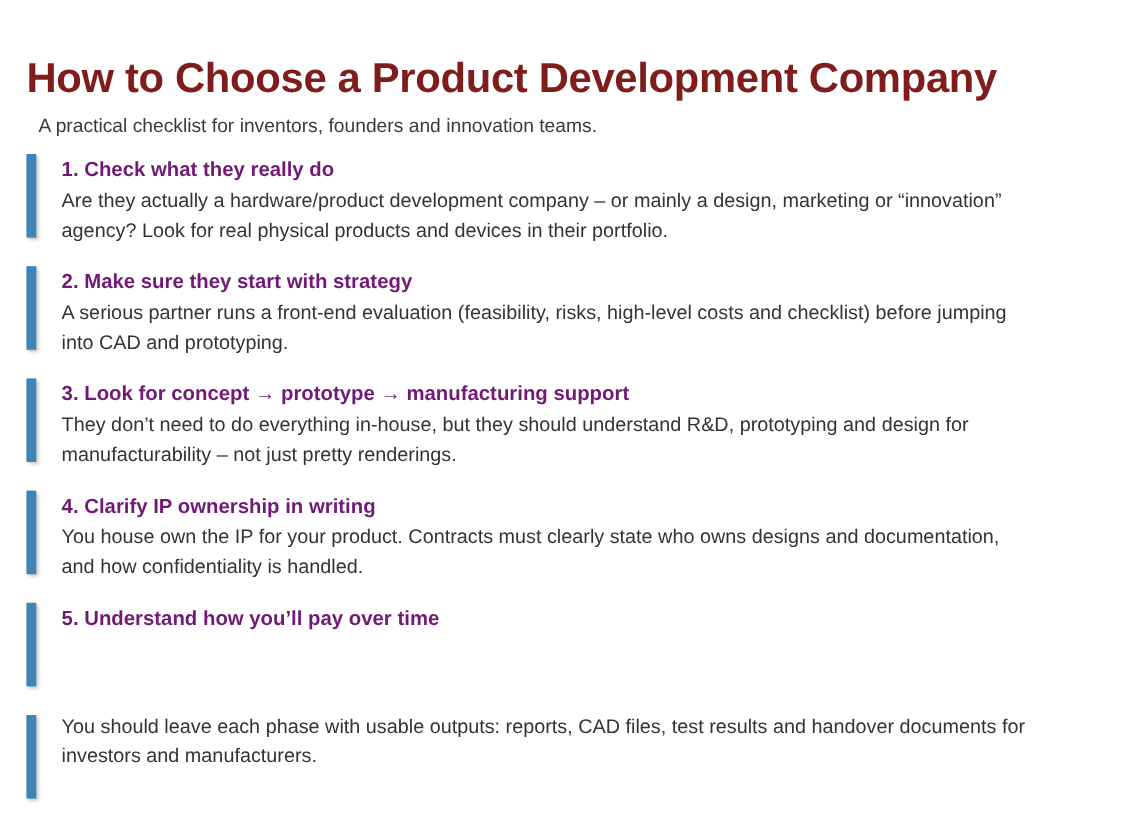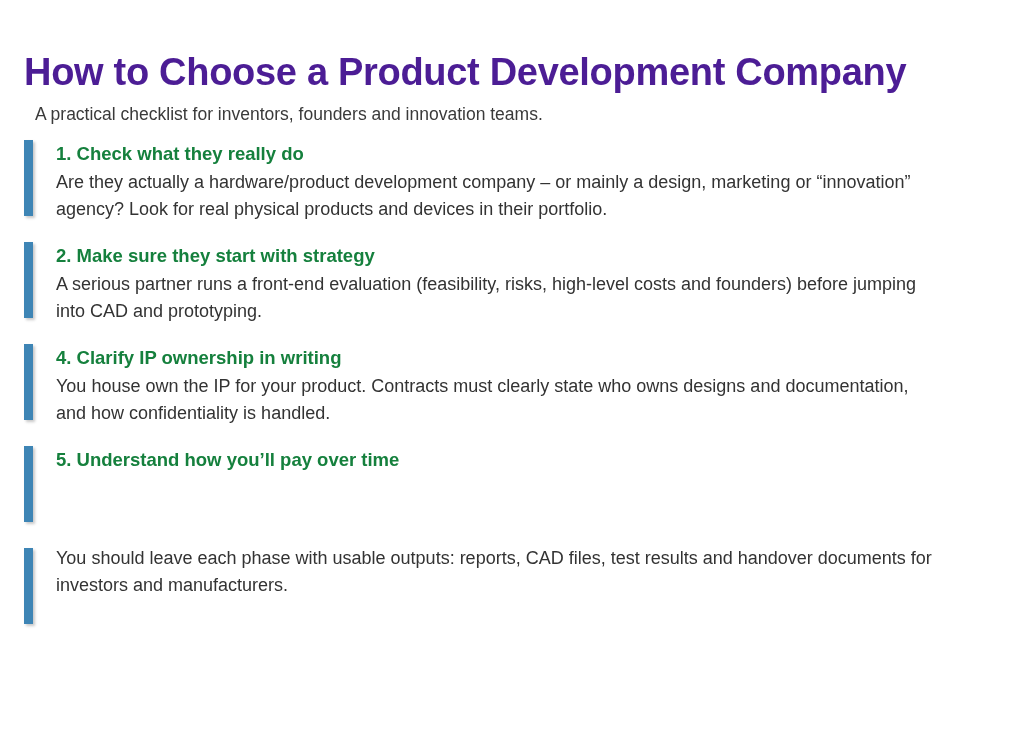--- a/index.html
+++ b/index.html
@@ -26,21 +26,21 @@
   .header {
     padding: 0;
   }
   .page-title {
     position: absolute;
     left: 24px;
     top: 28px;
     width: 980px;
     font-size: 38px;
     font-weight: bold;
-    color: #4c1d95;
+    color: #7f1d1d;
     letter-spacing: -0.3px;
     line-height: 1.05;
     white-space: nowrap;
   }
   .page-subtitle {
     position: absolute;
     left: 35px;
     top: 104px;
     font-size: 17.5px;
     font-weight: normal;
@@ -70,21 +70,21 @@
     top: 7px;
     width: 9px;
     height: 76px;
     background: #3e85b5;
     box-shadow: 2px 2px 3px rgba(0, 0, 0, 0.22);
   }
 
   .item-heading {
     font-size: 18.5px;
     font-weight: bold;
-    color: #15803d;
+    color: #701a75;
     line-height: 1.25;
     margin: 0;
     padding-top: 9px;
     white-space: nowrap;
   }
 
   .item-body {
     font-size: 18px;
     font-weight: normal;
     color: #333333;
@@ -108,23 +108,28 @@
 
     <div class="item">
       <span class="item-bar"></span>
       <div class="item-heading">1. Check what they really do</div>
       <div class="item-body">Are they actually a hardware/product development company – or mainly a design, marketing or “innovation” agency? Look for real physical products and devices in their portfolio.</div>
     </div>
 
     <div class="item">
       <span class="item-bar"></span>
       <div class="item-heading">2. Make sure they start with strategy</div>
-      <div class="item-body">A serious partner runs a front-end evaluation (feasibility, risks, high-level costs and founders) before jumping into CAD and prototyping.</div>
+      <div class="item-body">A serious partner runs a front-end evaluation (feasibility, risks, high-level costs and checklist) before jumping into CAD and prototyping.</div>
     </div>
 
+    <div class="item">
+      <span class="item-bar"></span>
+      <div class="item-heading">3. Look for concept → prototype → manufacturing support</div>
+      <div class="item-body">They don’t need to do everything in-house, but they should understand R&amp;D, prototyping and design for manufacturability – not just pretty renderings.</div>
+    </div>
 
     <div class="item">
       <span class="item-bar"></span>
       <div class="item-heading">4. Clarify IP ownership in writing</div>
       <div class="item-body">You house own the IP for your product. Contracts must clearly state who owns designs and documentation, and how confidentiality is handled.</div>
     </div>
 
     <div class="item">
       <span class="item-bar"></span>
       <div class="item-heading">5. Understand how you’ll pay over time</div>

